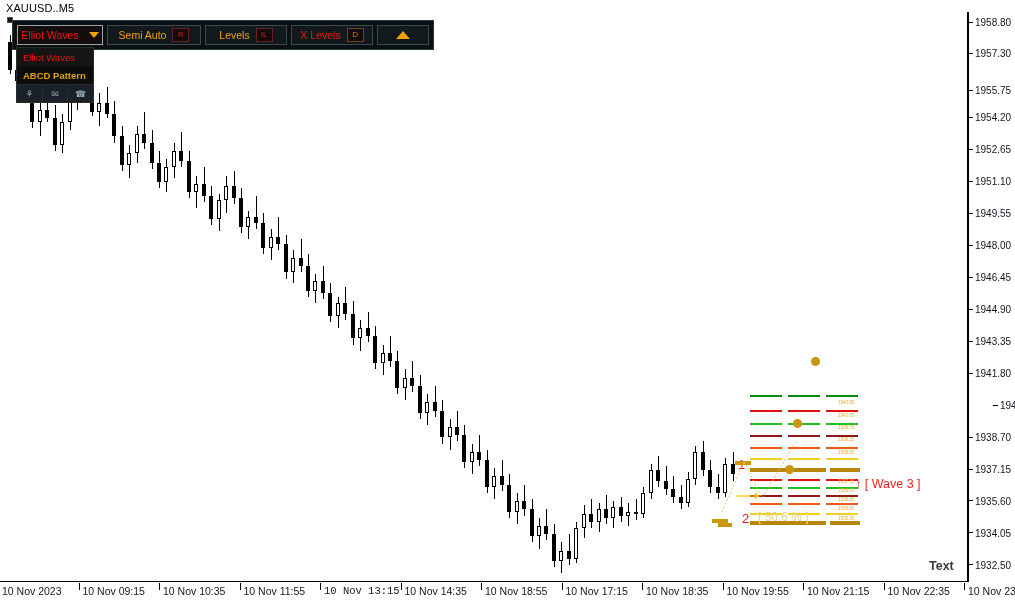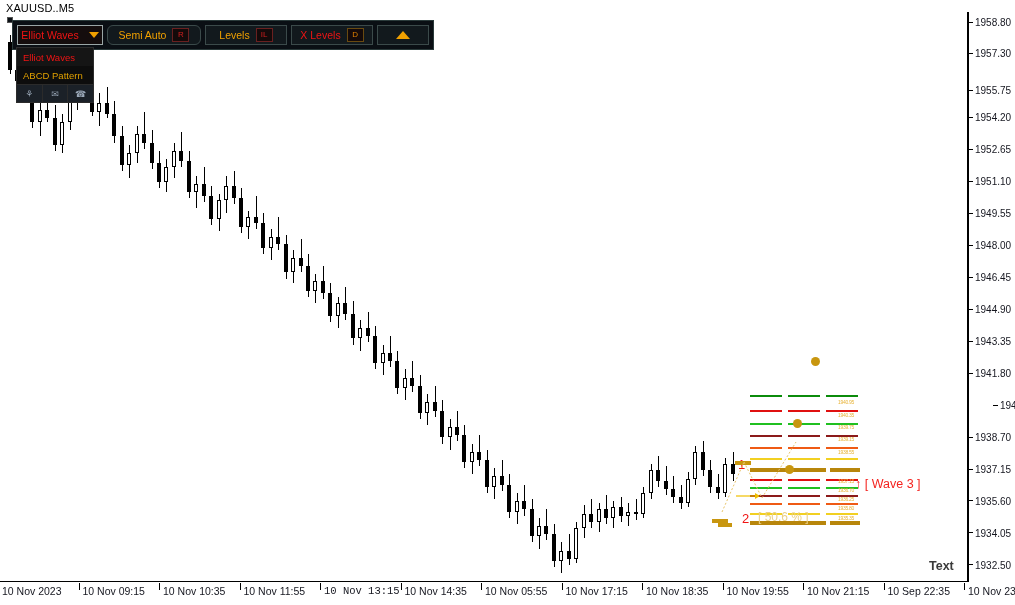--- a/index.html
+++ b/index.html
@@ -94,21 +94,21 @@
   
   .dropdown{
     position:absolute;left:16px;top:47px;width:78px;
     background:#0d0d0d;border:1px solid #2b2b2b;box-sizing:border-box;z-index:40;
   }
   .dd-item{
     height:18px;display:flex;align-items:center;padding-left:6px;
     font-size:9.5px;white-space:nowrap;
   }
   .dd-item.active{background:#151515;color:#f01414;}
-  .dd-item.alt{color:#e0a000;}
+  .dd-item.alt{color:#e0a000;font-weight:bold;}
   .dd-icons{
     height:17px;display:flex;border-top:1px solid #2b2b2b;
     background:#1b2128;
   }
   .dd-ic{
     flex:1;display:flex;align-items:center;justify-content:center;
     font-size:9px;color:#9aa8b8;border-right:1px solid #2b2b2b;
   }
   .dd-ic:last-child{border-right:none;}
 
@@ -439,46 +439,46 @@
       <div class="time-lbl" style="left: 82.5px;">10 Nov 09:15</div>
       <div class="time-sep" style="left: 159px;"></div>
       <div class="time-lbl" style="left: 163px;">10 Nov 10:35</div>
       <div class="time-sep" style="left: 239.5px;"></div>
       <div class="time-lbl" style="left: 243.5px;">10 Nov 11:55</div>
       <div class="time-sep" style="left: 320px;"></div>
       <div class="time-lbl" style="left: 324px; font-family: Liberation Mono, monospace;">10 Nov 13:15</div>
       <div class="time-sep" style="left: 400.5px;"></div>
       <div class="time-lbl" style="left: 404.5px;">10 Nov 14:35</div>
       <div class="time-sep" style="left: 481px;"></div>
-      <div class="time-lbl" style="left: 485px;">10 Nov 05:55</div>
+      <div class="time-lbl" style="left: 485px;">10 Nov 18:55</div>
       <div class="time-sep" style="left: 561.5px;"></div>
       <div class="time-lbl" style="left: 565.5px;">10 Nov 17:15</div>
       <div class="time-sep" style="left: 642px;"></div>
       <div class="time-lbl" style="left: 646px;">10 Nov 18:35</div>
       <div class="time-sep" style="left: 722.5px;"></div>
       <div class="time-lbl" style="left: 726.5px;">10 Nov 19:55</div>
       <div class="time-sep" style="left: 803px;"></div>
       <div class="time-lbl" style="left: 807px;">10 Nov 21:15</div>
       <div class="time-sep" style="left: 883.5px;"></div>
-      <div class="time-lbl" style="left: 887.5px;">10 Sep 22:35</div>
+      <div class="time-lbl" style="left: 887.5px;">10 Nov 22:35</div>
       <div class="time-sep" style="left: 964px;"></div>
       <div class="time-lbl" style="left: 968px;">10 Nov 23:55</div>
     </div>
 
   <div class="text-label">Text</div>
 
   <div class="tb-handle"></div>
   <div class="toolbar">
 
     <div class="tb-btn sel" style="width:86px;">
       <span class="tb-label c-red">Elliot Waves</span>
       <span class="caret"></span>
     </div>
 
-    <div class="tb-btn" style="width:94px;border-radius:6px;">
+    <div class="tb-btn" style="width:94px;">
       <span class="tb-label c-orange">Semi Auto</span>
       <span class="key-badge">R</span>
     </div>
 
     <div class="tb-btn" style="width:82px;">
       <span class="tb-label c-orange">Levels</span>
       <span class="key-badge">IL</span>
     </div>
 
     <div class="tb-btn" style="width:82px;">

